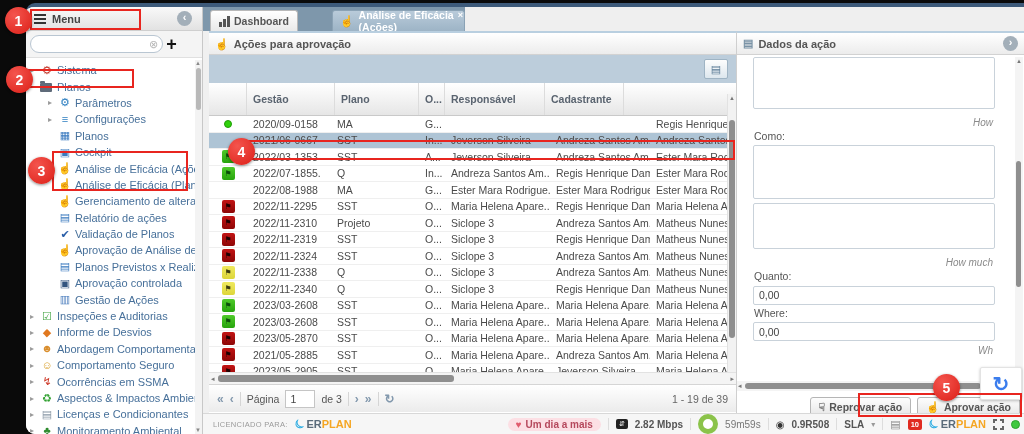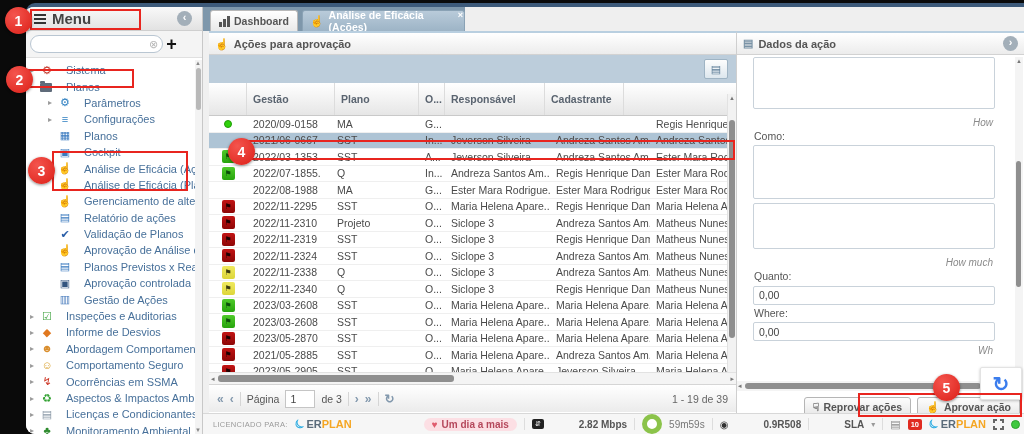--- a/index.html
+++ b/index.html
@@ -17,33 +17,33 @@
     background:#f0f0f0; overflow:hidden;
   }
   
   #menubar {
     position:absolute; left:0; top:0; width:177px; height:24px;
     background:linear-gradient(#f9f9f9,#e2e2e2);
     border-bottom:1px solid #cfcfcf; border-right:1px solid #c8c8c8;
     display:flex; align-items:center; padding:0 4px;
   }
   .hamburger { width:12px; height:2px; background:#333; box-shadow:0 4px 0 #333, 0 8px 0 #333; margin:-8px 6px 0 4px; }
-  #menubar .menu-label { font-size:15px; font-weight:bold; color:#444; }
+  #menubar .menu-label { font-size:11px; font-weight:bold; color:#444; }
   .circle-btn {
     width:15px; height:15px; border-radius:50%; background:#a3afb9;
     color:#fff; font-size:11px; font-weight:bold; line-height:13px; text-align:center;
     margin-left:auto; margin-right:6px;
   }
   #tabstrip {
     position:absolute; left:177px; top:0; width:821px; height:24px;
     background:#efefef;
   }
   #tabstrip .blue-zone {
     position:absolute; left:0; top:0; width:262px; height:24px; background:#7e97ab;
-    display:flex; align-items:flex-end; padding-left:7px;
+    display:flex; align-items:flex-end; padding-left:7px;gap:30px;
   }
   .tab {
     height:21px; border-radius:3px 3px 0 0; border:1px solid #b9b9b9; border-bottom:none;
     display:flex; align-items:center; gap:4px; padding:0 8px;
     font-size:10.5px; font-weight:bold;
   }
   .tab.inactive { background:linear-gradient(#ffffff,#e9e9e9); color:#555; }
   .tab.active {
     background:linear-gradient(#b9cbda,#9db4c6); color:#fff; border-color:#8aa2b5;
     position:relative; margin-left:4px;
@@ -70,21 +70,21 @@
   .search-clear { margin-left:-14px; color:#b5b5b5; font-size:11px; z-index:2; }
   .plus-btn { font-size:18px; font-weight:bold; color:#111; margin-left:8px; line-height:14px; }
   #tree { position:absolute; left:0; top:29px; right:7px; bottom:0; overflow:hidden; padding-top:2px; }
   .titem { height:16.4px; display:flex; align-items:center; white-space:nowrap; }
   .titem.d0 { padding-left:4px; }
   .titem.d1 { padding-left:22px; }
   .tarrow { width:10px; font-size:8px; color:#9a9a9a; flex:none; }
   .tico { width:14px; flex:none; font-size:11px; line-height:11px; text-align:center; }
   .tico.folder { width:12px; height:9px; background:#5f6b7a; border-radius:1px; position:relative; margin:2px 2px 0 0; }
   .tico.folder::before { content:""; position:absolute; top:-2px; left:0; width:5px; height:2px; background:#5f6b7a; border-radius:1px 1px 0 0; }
-  .tlabel { font-size:11px; color:#47709a; margin-left:12px; overflow:hidden; }
+  .tlabel { font-size:11px; color:#47709a; margin-left:3px; overflow:hidden; }
   #tree-scroll { position:absolute; right:0; top:29px; width:7px; bottom:0; background:#f3f3f3; }
   #tree-scroll .up { position:absolute; top:0; left:0; font-size:6px; color:#888; }
   #tree-scroll .down { position:absolute; bottom:1px; left:0; font-size:6px; color:#888; }
   #tree-scroll .thumb { position:absolute; top:8px; left:1px; width:5px; height:42px; background:#b9b9b9; border-radius:3px; }
   
   .panel-header {
     height:22px; background:linear-gradient(#ffffff,#ececec); border-bottom:1px solid #d2d2d2;
     display:flex; align-items:center; gap:5px; padding:0 6px;
     font-size:11px; font-weight:bold; color:#555;
   }
@@ -184,21 +184,21 @@
   .spinner { width:20px; height:20px; border-radius:50%; border:5px solid #8BC34A; background:#fff; }
   .eye { font-size:10px; color:#333; }
   .sep { width:1px; height:12px; background:#ddd; }
   .caret { color:#999; font-size:8px; }
   .doc-ico { color:#8a8a8a; font-size:11px; position:relative; }
   .red-badge { background:#e02b20; color:#fff; font-size:7.5px; font-weight:bold; border-radius:2px; padding:1px 3px; }
   .fsq { position:relative; width:11px; height:11px; border:2px solid #666; }
   .fsq::before { content:""; position:absolute; left:-3px; right:-3px; top:2px; bottom:2px; background:#f6f6f6; }
   .fsq::after { content:""; position:absolute; top:-3px; bottom:-3px; left:2px; right:2px; background:#f6f6f6; }
   .green-dot { width:9px; height:9px; border-radius:50%; background:#3fc93f; border:1px solid #2da32d; }
-  .sb-txt { font-weight:bold; color:#555;margin-left:28px; }
+  .sb-txt { font-weight:bold; color:#555; }
   .sb-dim { color:#777; }
   
   .ann-circle {
     position:absolute; width:27px; height:27px; border-radius:50%;
     background:radial-gradient(circle at 35% 30%, #f4554e, #dc1f17);
     color:#fff; font-weight:bold; font-size:14px;
     display:flex; align-items:center; justify-content:center;
     box-shadow:0 1px 3px rgba(0,0,0,.45); z-index:60;
   }
   .ann-box { position:absolute; border:2px solid #e8251f; z-index:59; }
@@ -599,21 +599,21 @@
       <span class="thumb"></span>
     </div>
     <div id="rp-hscroll">
       <span class="left">◂</span>
       <span class="thumb"></span>
     </div>
     <div id="recaptcha">↻</div>
     <div id="rp-buttons">
       <button class="btn">
         <span class="thumb" style="color:#777">☟</span>
-        <span>Reprovar ações</span>
+        <span>Reprovar ação</span>
       </button>
       <button class="btn">
         <span class="thumb" style="color:#c9b48a">☝</span>
         <span>Aprovar ação</span>
       </button>
     </div>
   </div>
 
   <div id="statusbar">
     <span class="lic">LICENCIADO PARA:</span>

